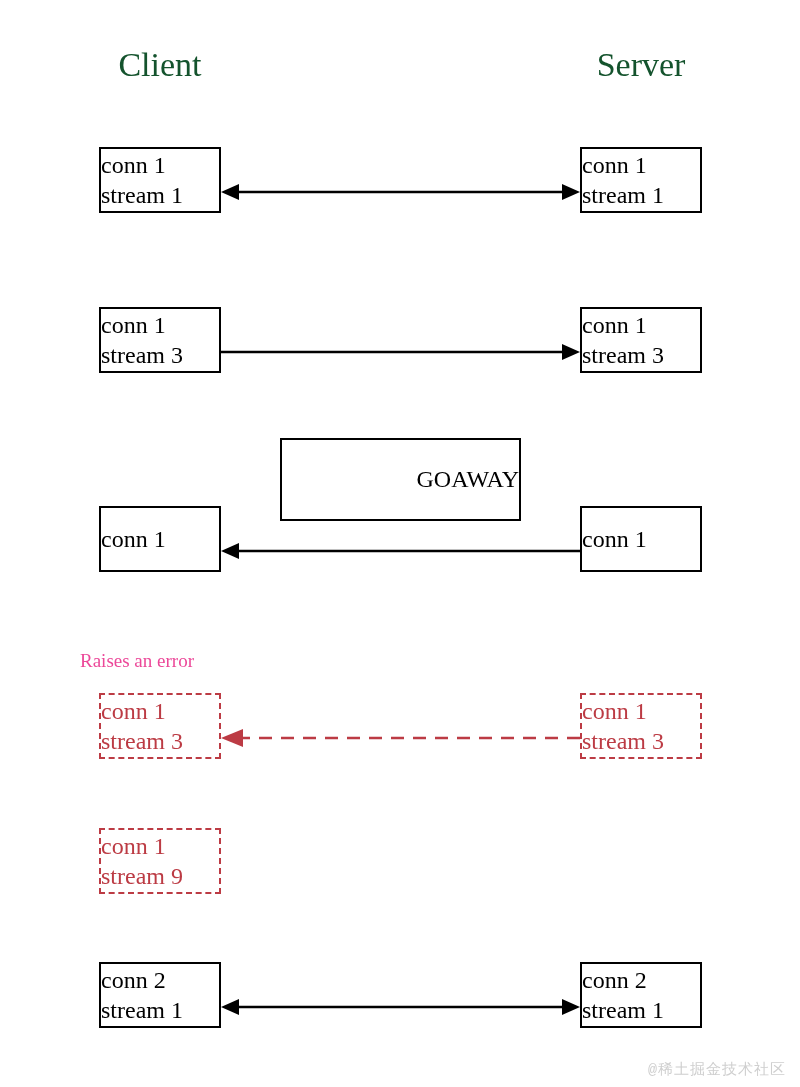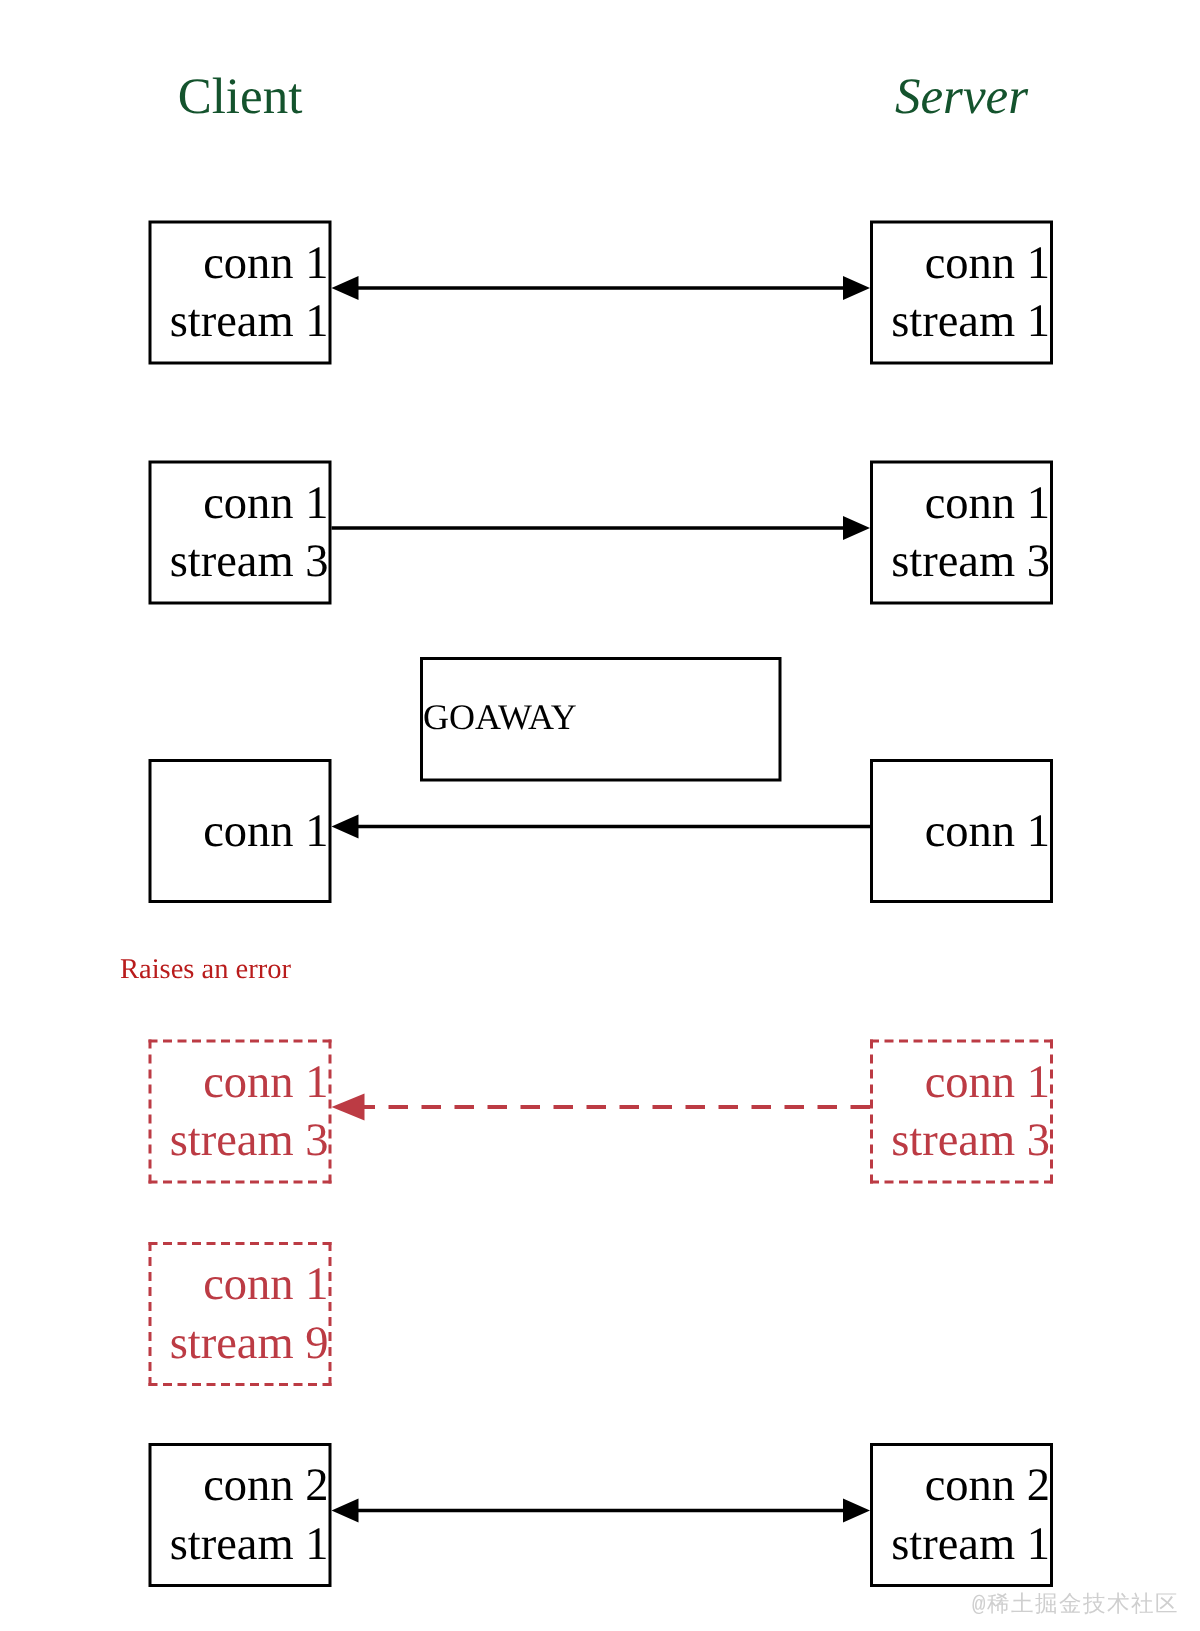--- a/index.html
+++ b/index.html
@@ -25,71 +25,72 @@
   
   .col-title {
     position: absolute;
     font-size: 34px;
     line-height: 1;
     color: #14532d;
     white-space: nowrap;
     text-align: center;
   }
   #title-client { left: 99px;  top: 48px; width: 122px; }
-  #title-server { left: 580px; top: 48px; width: 122px; font-style: italic; }
+  #title-server { left: 580px; top: 48px; width: 122px; }
 
   
   .node {
     position: absolute;
     box-sizing: border-box;
     width: 122px;
-    height: 96px;
+    height: 66px;
     border: 2px solid #000000;
     background: #ffffff;
     display: flex;
     flex-direction: column;
-    align-items: flex-end;
+    align-items: flex-start;
     justify-content: center;
-    font-size: 31px;
+    font-size: 24px;
     line-height: 1.25;
     color: #000000;
     white-space: nowrap;
   }
   .node .ln { display: block; }
 
   .node.error {
     border: 2px dashed #bc3b44;
     color: #bc3b44;
   }
 
   
   .msgbox {
     position: absolute;
     box-sizing: border-box;
     border: 2px solid #000000;
     background: #ffffff;
     display: flex;
     flex-direction: column;
-    align-items: flex-start;
+    align-items: flex-end;
     justify-content: center;
     font-size: 24px;
     line-height: 1.3;
     color: #000000;
     white-space: nowrap;
     z-index: 3;
   }
   #goaway-box { left: 280px; top: 438px; width: 241px; height: 83px; }
 
   
   .note {
     position: absolute;
     font-size: 19px;
     line-height: 1;
-    color: #b91c1c;
+    color: #ec4899;
     white-space: nowrap;
+    margin-top: 14px;
   }
   #note-raises-error { left: 80px; top: 637px; }
 
   
   .conn {
     position: absolute;
     overflow: visible;
   }
 
   

